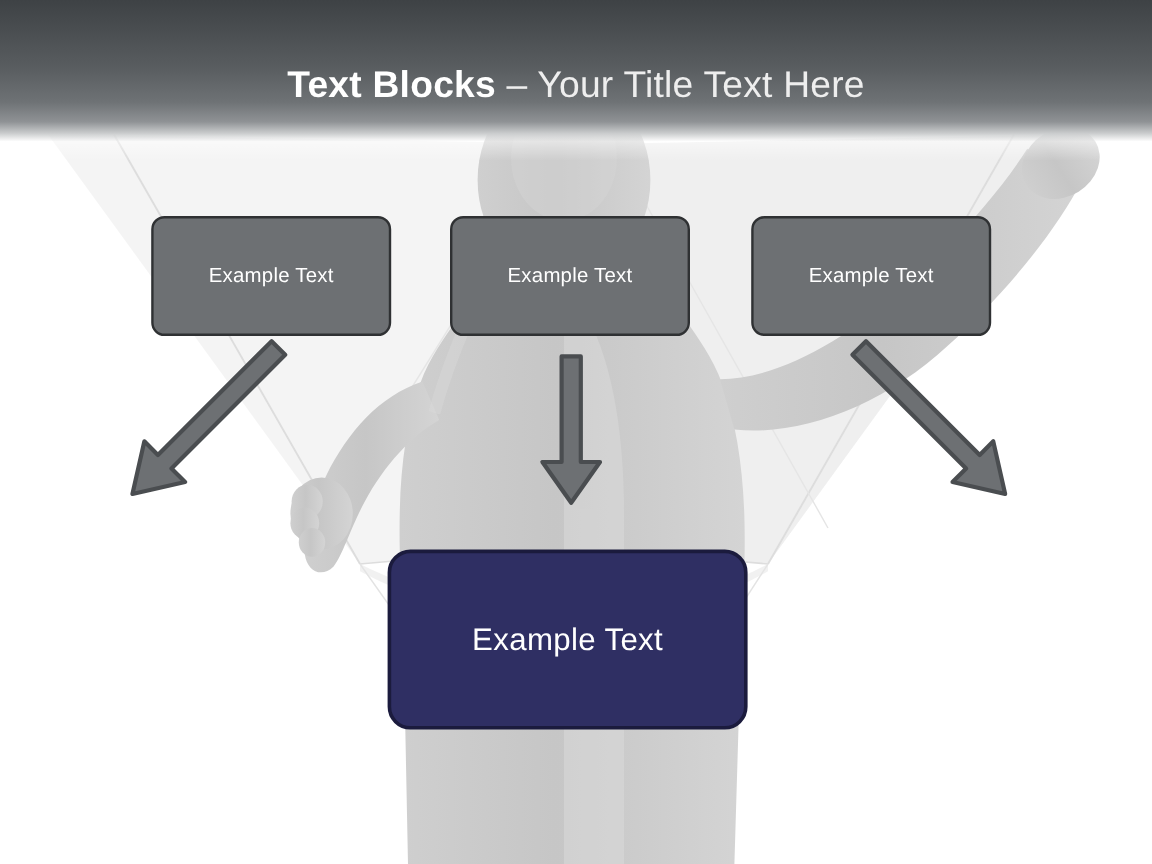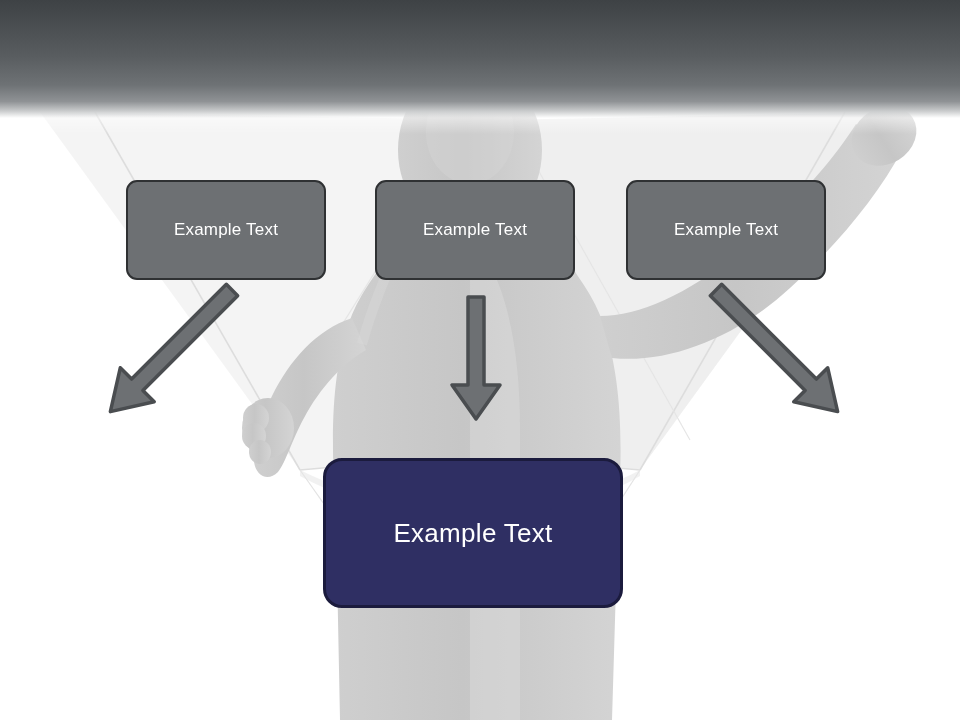--- a/index.html
+++ b/index.html
@@ -200,20 +200,23 @@
     <g opacity="0.55">
       <path d="M 300 470 C 360 500, 420 510, 470 508 C 524 510, 584 500, 640 470
                L 640 476 C 584 508, 524 518, 470 516 C 420 518, 360 508, 300 476 Z" fill="#e6e6e6"></path>
     </g>
 
     <rect x="0" y="100" width="960" height="34" fill="url(#fadeWhite)"></rect>
   </svg>
 
   <div class="header-band"></div>
 
+  <div class="slide-title">
+    <span class="t-bold">Text Blocks</span><span class="t-light"> – </span><span class="t-light">Your Title Text Here</span>
+  </div>
 
   <svg class="arrows" viewBox="0 0 960 720" xmlns="http://www.w3.org/2000/svg" aria-hidden="true">
 
     <g transform="translate(232,290) rotate(45)">
       <polygon points="-8,0 8,0 8,134 24,134 0,172 -24,134 -8,134" fill="#6d7073" stroke="#4a4d50" stroke-width="3.5" stroke-linejoin="round"></polygon>
     </g>
 
     <g transform="translate(476,297)">
       <polygon points="-8,0 8,0 8,88 24,88 0,122 -24,88 -8,88" fill="#6d7073" stroke="#4a4d50" stroke-width="3.5" stroke-linejoin="round"></polygon>
     </g>

